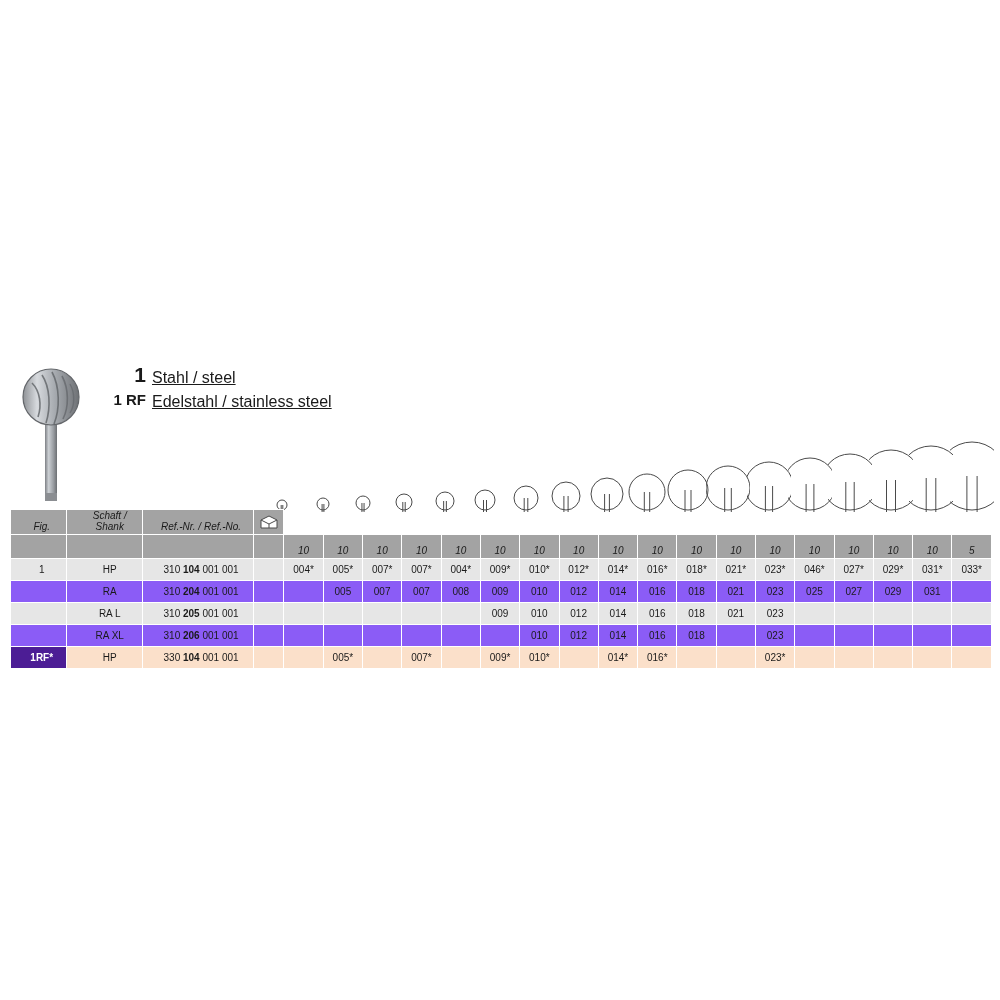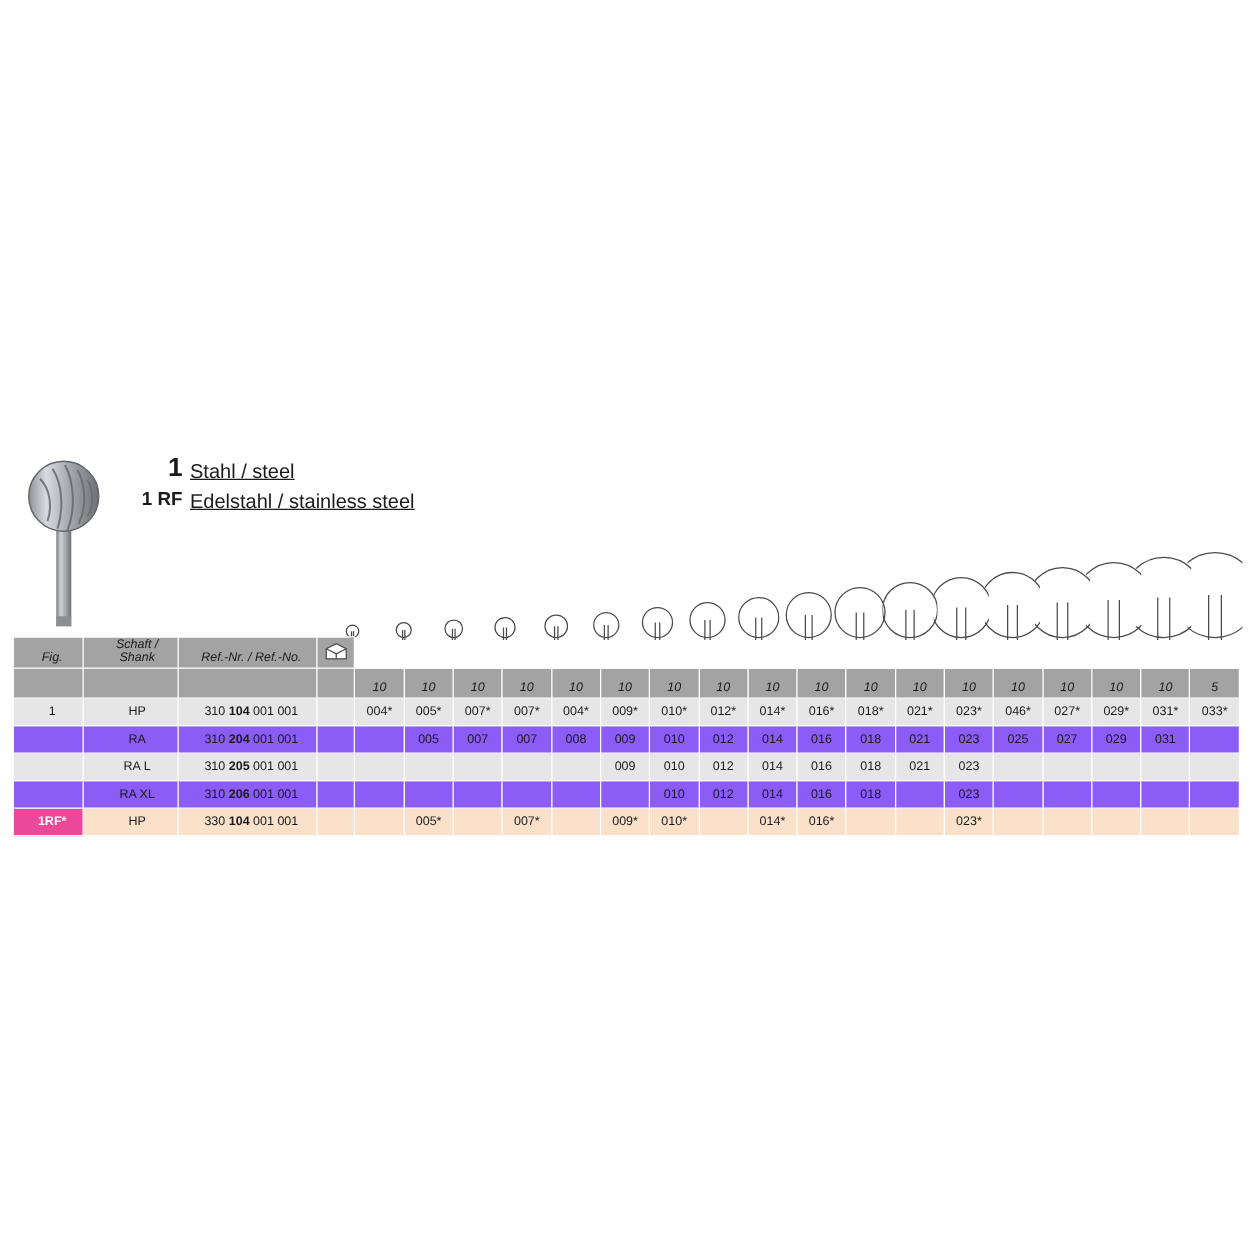--- a/index.html
+++ b/index.html
@@ -123,21 +123,21 @@
     font-style: italic;
   }
   .hdr td.pack { font-weight: normal; font-size: 10px; }
 
   
   .row-grey td { background: #e6e6e6; }
   .row-white td { background: #8b5cf6; }
 
   
   .row-orange td { background: #fbe0ca; }
-  .row-orange td.fig-cell { background: #ec4899; color: #ffffff; font-weight: bold; }
+  .row-orange td.fig-cell { background: #4c1d95; color: #ffffff; font-weight: bold; }
   .ref-bold { font-weight: bold; margin-top: 12px; }
 </style>
 </head>
 <body>
 
 <div id="page">
 
   <div class="fig-header">
 
     <div class="bur-art">

